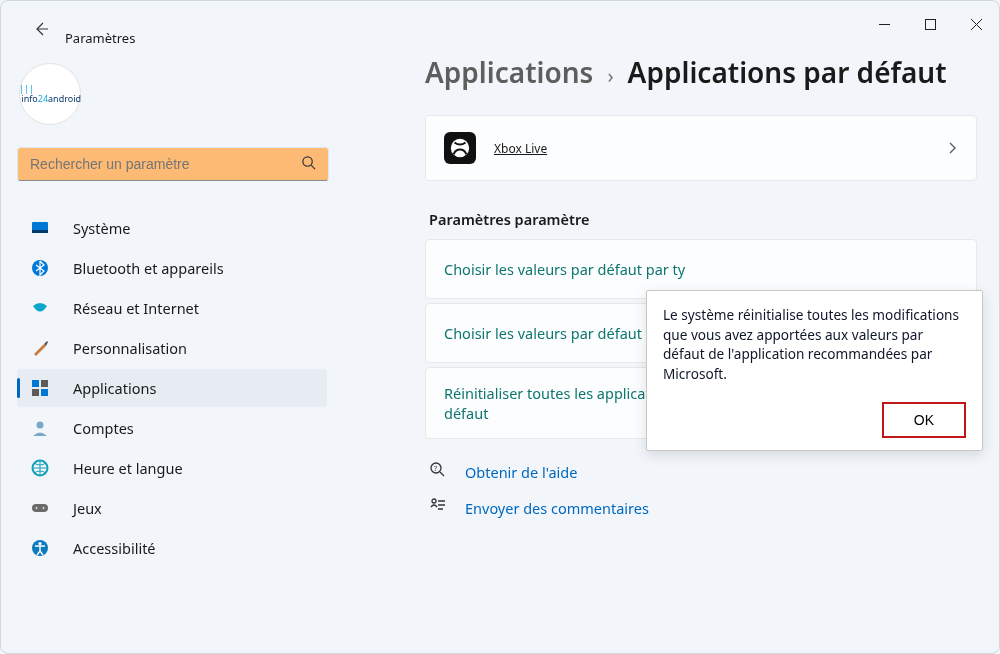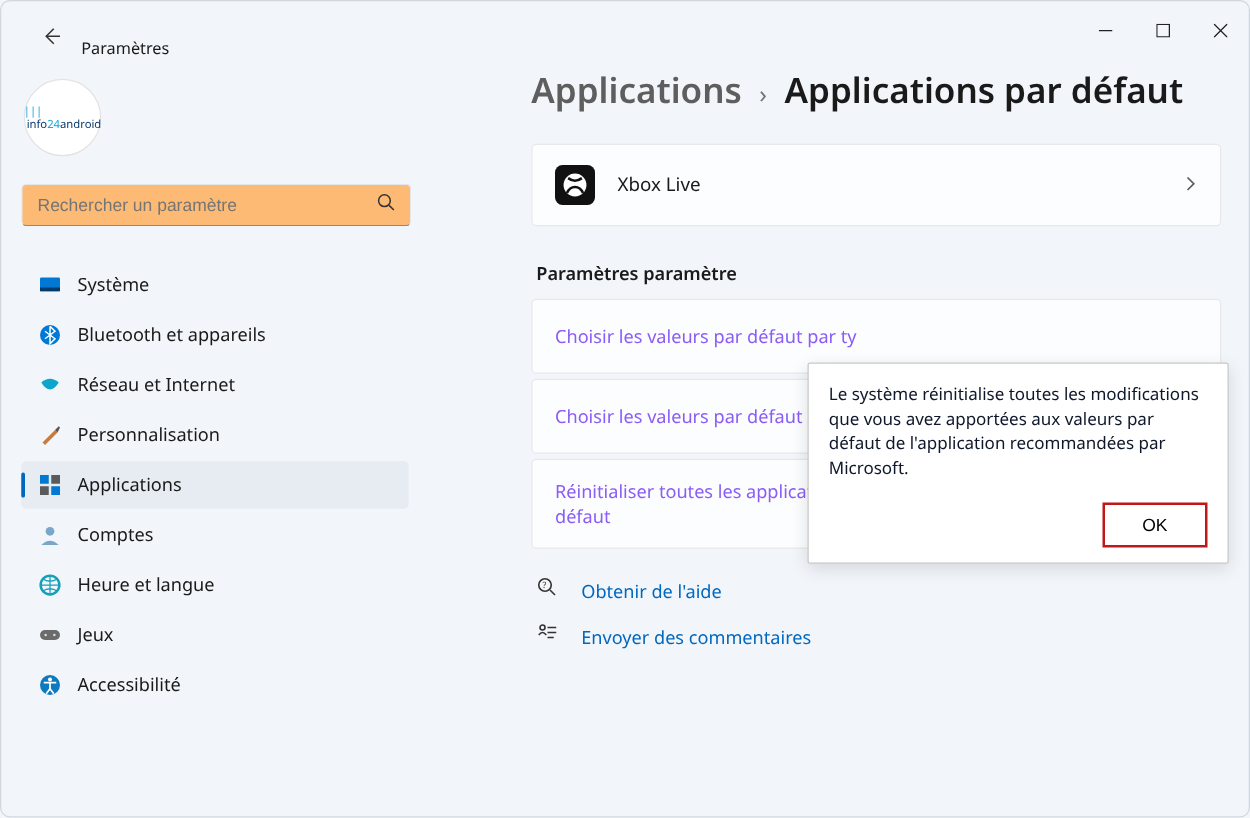--- a/index.html
+++ b/index.html
@@ -67,21 +67,21 @@
     margin-bottom: 28px;
   }
   .search input {
     flex: 1; border: none; outline: none; background: transparent;
     font-size: 14px; color: #5b5b5b;
   }
   .search .sicon { font-size: 14px; color: #333; }
   
   .nav { display: flex; flex-direction: column; gap: 2px; }
   .nav-item {
-    display: flex; align-items: center; gap: 13px;
+    display: flex; align-items: center; gap: 24px;
     height: 38px; padding: 0 14px;
     border-radius: 4px; cursor: pointer;
     font-size: 14.5px;
     position: relative;
   }
   .nav-item.active { background: #e6ecf1; }
   .nav-item.active::before {
     content: ""; position: absolute; left: 0; top: 9px; bottom: 9px;
     width: 3px; background: #0067c0; border-radius: 3px;
   }
@@ -99,25 +99,25 @@
     border-radius: 4px;
     display: flex; align-items: center;
     padding: 0 18px;
     margin-bottom: 4px;
   }
   .card { height: 66px; gap: 18px; margin-bottom: 28px; }
   .app-icon {
     width: 32px; height: 32px; border-radius: 6px;
     background: #111; display:flex;align-items:center;justify-content:center;
   }
-  .card-label { font-size: 15px; flex:1; }
+  .card-label { font-size: 12px; flex:1;text-decoration:underline; }
   .chev { color:#5b5b5b; font-size:14px; }
   .section-title { font-size: 14.5px; font-weight: 600; margin: 0 0 10px 4px; }
   .row { min-height: 60px; font-size: 14.5px; gap: 12px; }
-  .row-text { flex: 1; padding: 10px 0; line-height:1.4; color:#8b5cf6;}
+  .row-text { flex: 1; padding: 10px 0; line-height:1.4; color:#0f766e;}
   .reset-btn {
     background: #fcfdfe; border: 1px solid #d0d0d0;
     border-radius: 4px; padding: 6px 14px; font-size: 14px;
     cursor: pointer;
   }
   
   .links { margin-top: 22px; display:flex; flex-direction:column; gap:14px; padding-left:4px;}
   .link { display:flex; align-items:center; gap:16px; font-size:14.5px; color:#0268bf; cursor:pointer;}
   .link .licon { width:20px; color:#333; }
   

